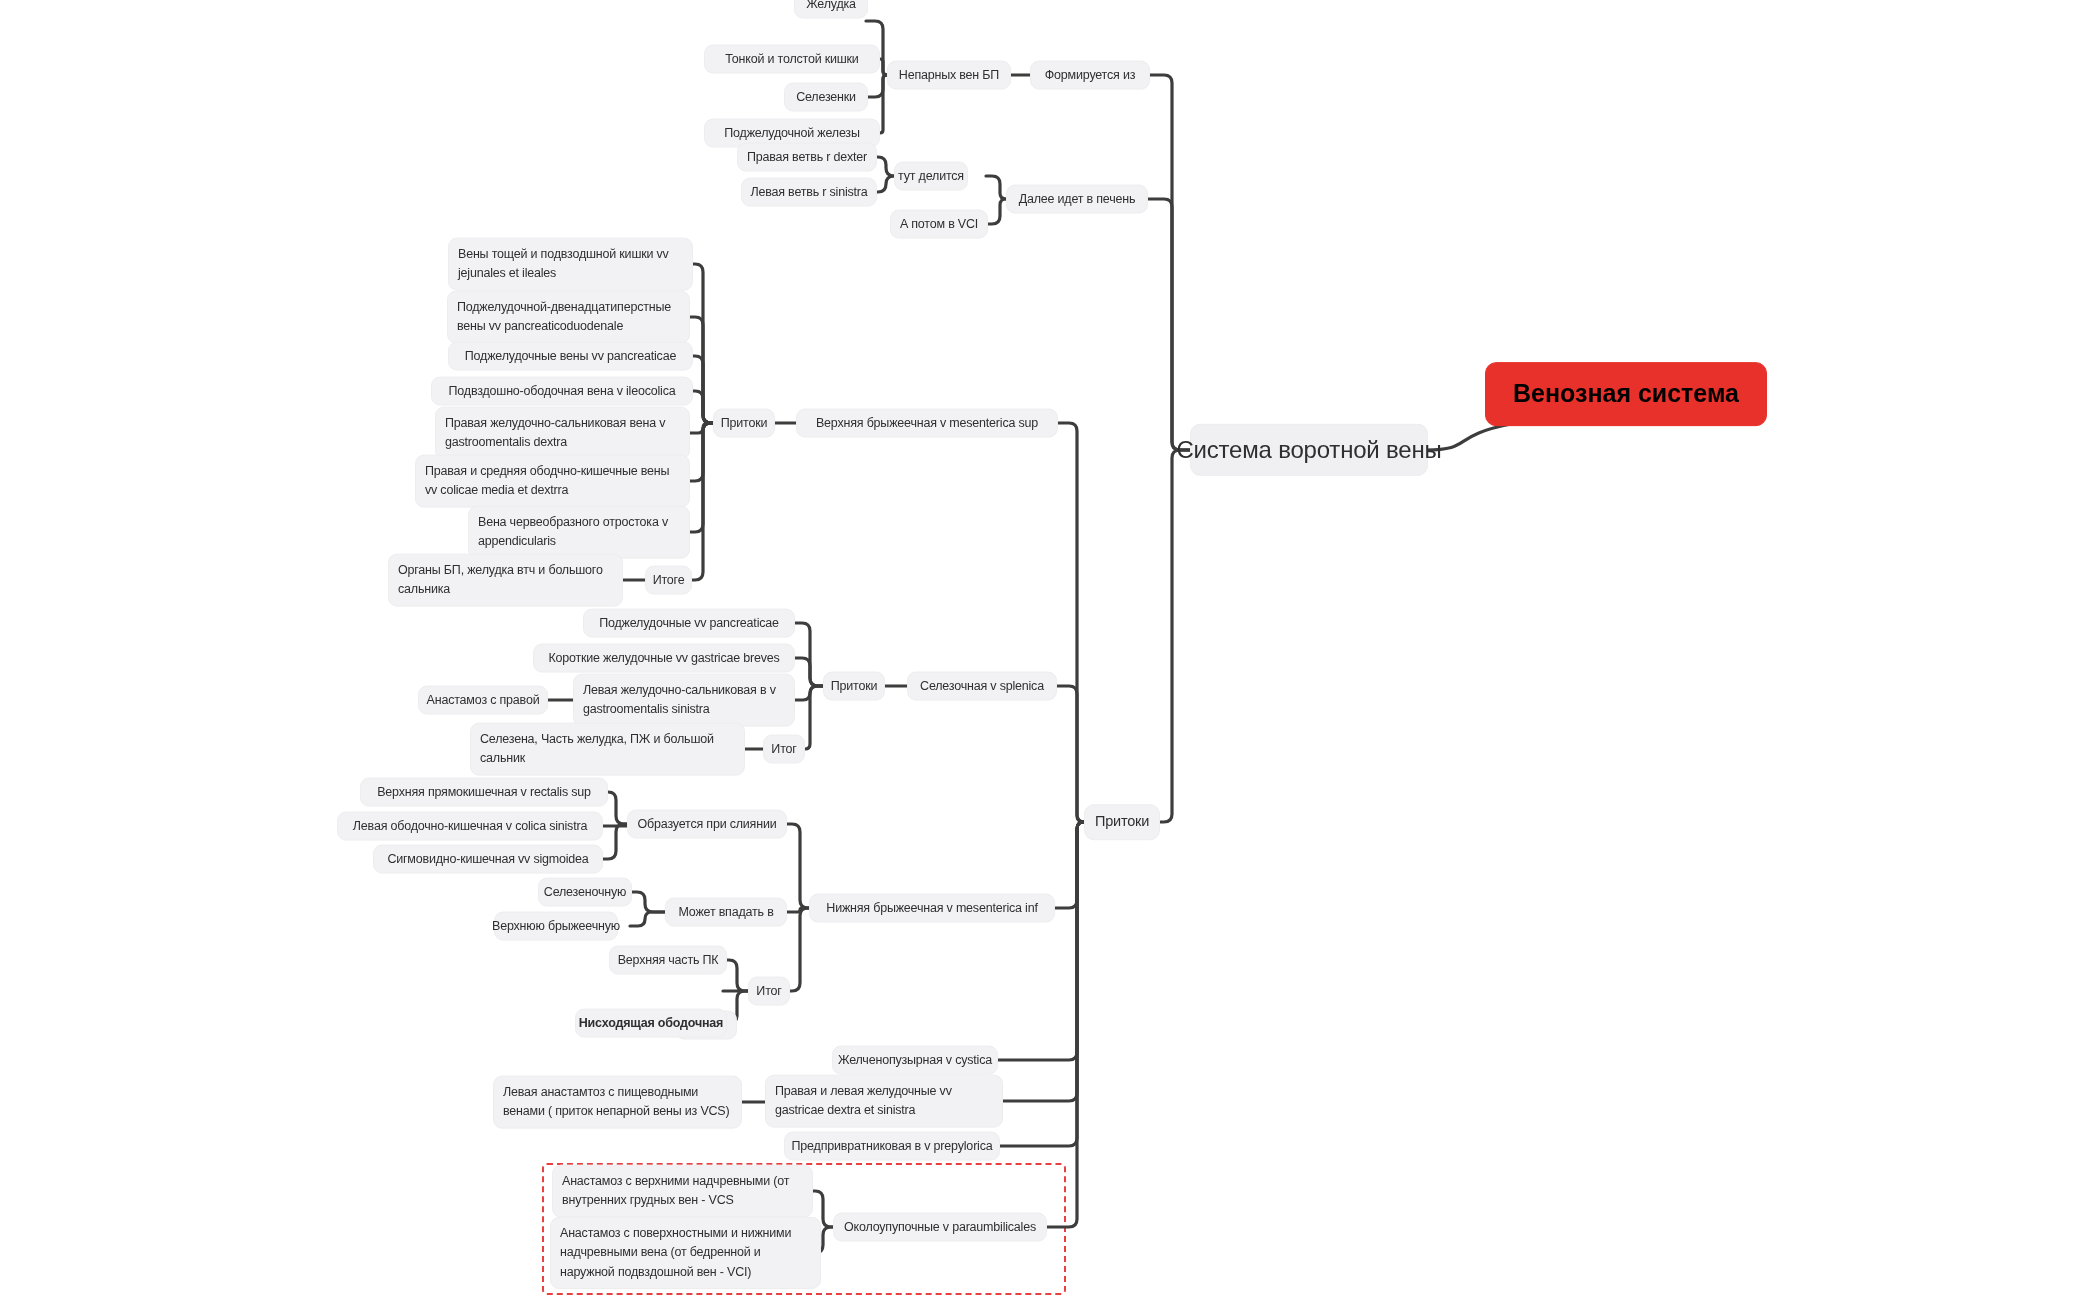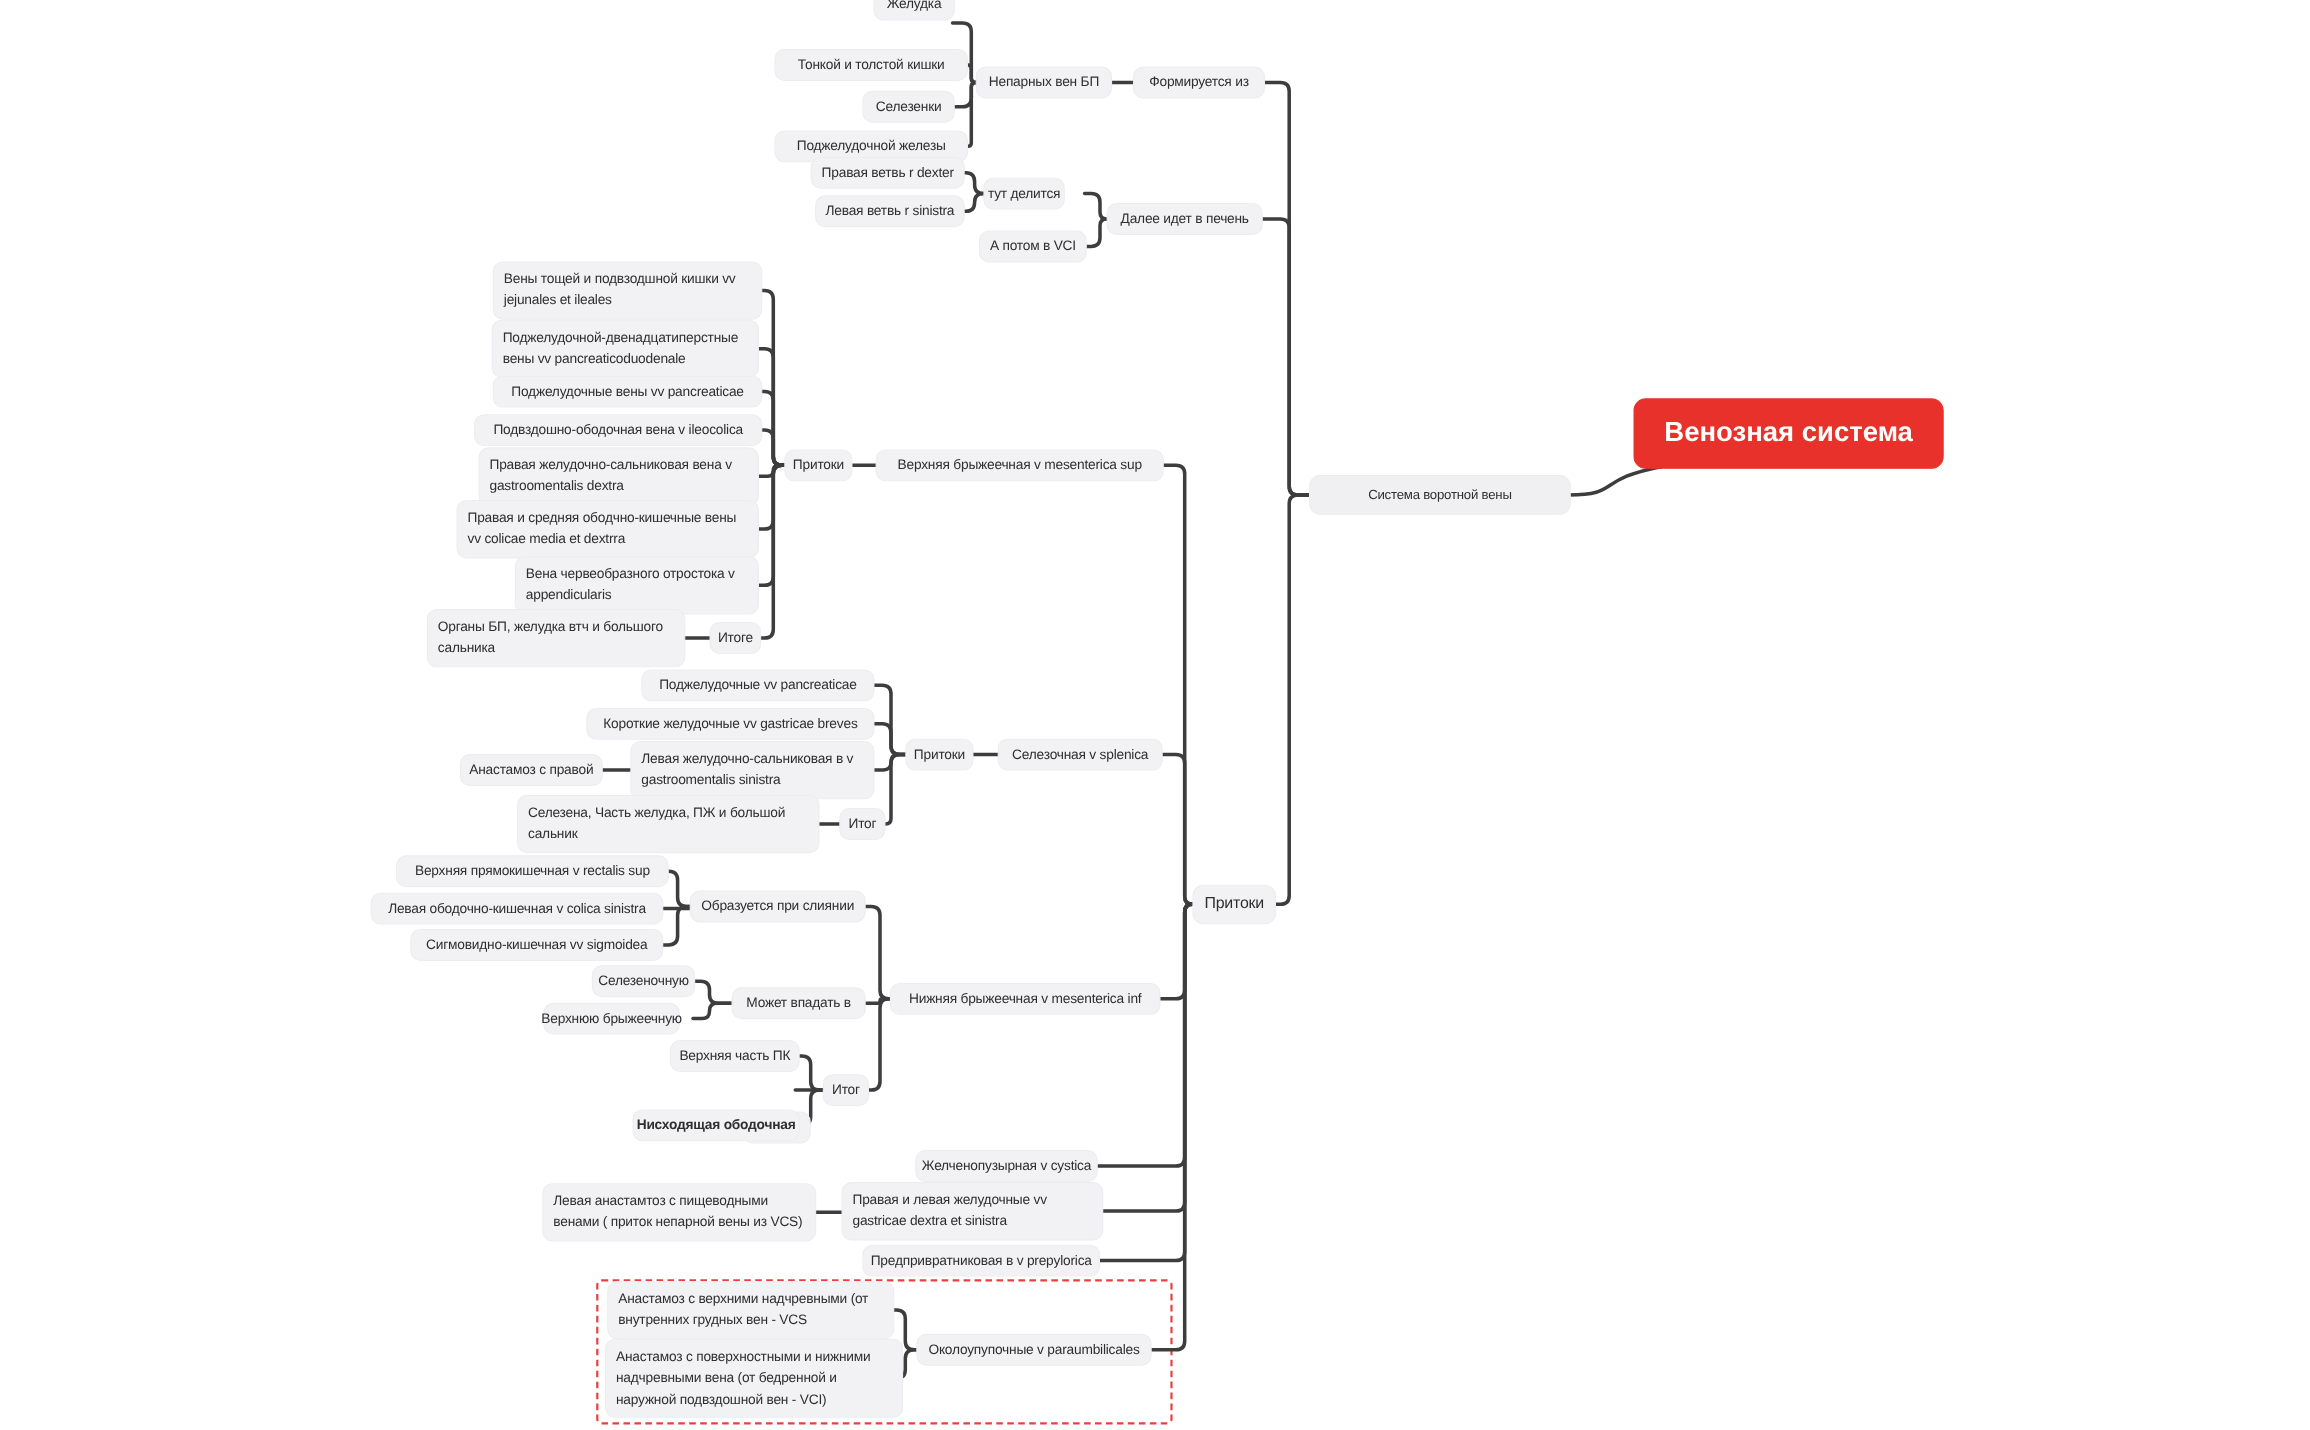--- a/index.html
+++ b/index.html
@@ -11,23 +11,23 @@
     background:#f2f2f4;border:1px solid #ededf0;border-radius:9px;
     color:#2f2f31;font-size:12.5px;line-height:1.35;letter-spacing:-0.2px;
     padding:5px 9px;box-sizing:border-box;
     display:flex;align-items:center;justify-content:center;
     text-align:center;white-space:nowrap;
   }
   .node.ml{
     white-space:normal;text-align:left;justify-content:flex-start;line-height:1.55;padding:6px 9px;
   }
   .node.big{font-size:14.5px;padding:7px 10px;border-radius:10px;}
-  .node.portal{font-size:12px;padding:9px 14px;border-radius:10px;background:#f0f0f2;}
+  .node.portal{font-size:24px;padding:9px 14px;border-radius:10px;background:#f0f0f2;}
   .node.root{
-    background:#e8312a;border-color:#e8312a;color:#ffffff;
+    background:#e8312a;border-color:#e8312a;color:#000000;
     font-size:25px;font-weight:bold;letter-spacing:0;
     padding:14px 22px;border-radius:11px;
   }
 </style>
 </head>
 <body>
 
 <div id="stage">
   <div id="highlight" style="left: 542px; top: 1163px; width: 520px; height: 128px; border-color: rgb(232, 64, 64);"></div>
   <svg id="edges" width="2100" height="1300" viewBox="0 0 2100 1300">

